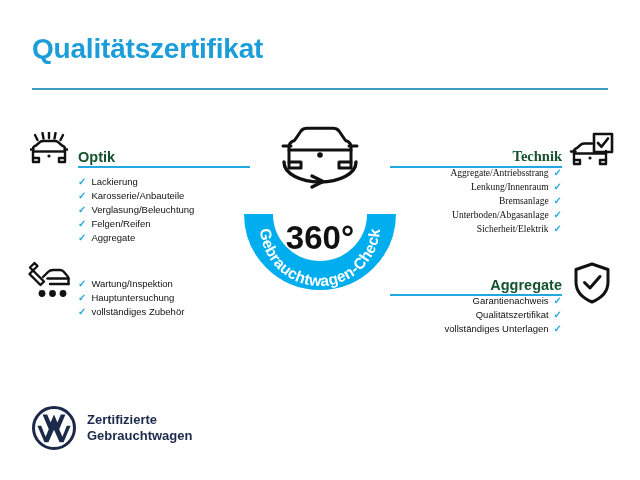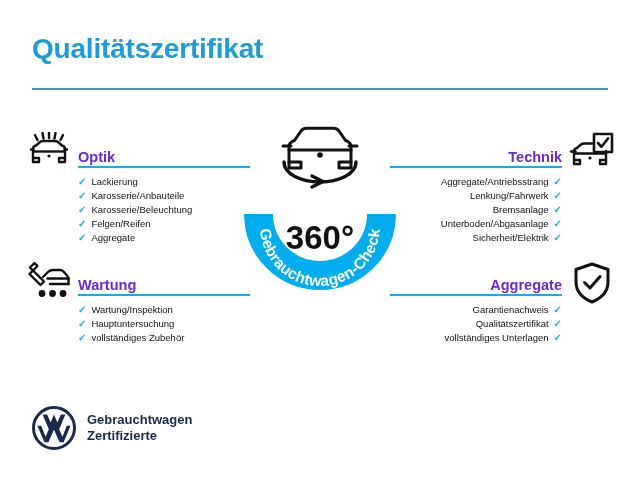--- a/index.html
+++ b/index.html
@@ -50,21 +50,21 @@
   }
   .sec-head {
     position: relative;
     height: 26px;
   }
   .sec-title {
     position: absolute;
     bottom: 1px;
     font-size: 14.5px;
     font-weight: bold;
-    color: #6d28d9;
+    color: #14532d;
     white-space: nowrap;
     text-align: center;
   }
   .sec-rule {
     position: absolute;
     height: 2px;
     background: #22a7e5;
     width: 172px;
   }
   .items {
@@ -92,28 +92,28 @@
   .sec-left .sec-title { left: 0; }
   .sec-left .sec-rule  { left: 0; top: 26px; }
   .sec-left .items     { margin-top: 9px; }
   .sec-left .items li  { justify-content: flex-start; }
   .sec-left .chk       { margin-right: 5px; }
 
   
   .sec-right { text-align: right; }
   .sec-right .sec-title { right: 0; }
   .sec-right .sec-rule  { right: 0; top: 26px; }
-  .sec-right .items     { margin-top: 9px; }
+  .sec-right .items     { }
   .sec-right .items li  { justify-content: flex-end; }
   .sec-right .chk       { margin-left: 5px; }
 
   
   #sec-optik    { left: 78px;  top: 140px; width: 172px; }
   #sec-wartung  { left: 78px;  top: 268px; width: 172px; }
-  #sec-technik  { left: 390px; top: 140px; width: 172px; }
+  #sec-technik  { left: 390px; top: 140px; width: 172px; font-family: Liberation Serif, serif; }
   #sec-garantie { left: 390px; top: 268px; width: 172px; }
 
   
   .quad-icon {
     position: absolute;
     width: 46px;
     height: 42px;
   }
   #icon-optik    { left: 26px;  top: 132px; }
   #icon-wartung  { left: 26px;  top: 260px; }
@@ -226,38 +226,34 @@
       <li>
           <span class="chk">✓</span>
           <span>Lackierung</span>
         </li>
       <li>
           <span class="chk">✓</span>
           <span>Karosserie/Anbauteile</span>
         </li>
       <li>
           <span class="chk">✓</span>
-          <span>Karosserie/Beleuchtung</span>
+          <span>Verglasung/Beleuchtung</span>
         </li>
       <li>
           <span class="chk">✓</span>
           <span>Felgen/Reifen</span>
         </li>
       <li>
           <span class="chk">✓</span>
           <span>Aggregate</span>
         </li>
     </ul>
   </div>
 
   <div class="section sec-left" id="sec-wartung">
-    <div class="sec-head">
-      <div class="sec-title">Wartung</div>
-      <div class="sec-rule"></div>
-    </div>
     <ul class="items">
       <li>
           <span class="chk">✓</span>
           <span>Wartung/Inspektion</span>
         </li>
       <li>
           <span class="chk">✓</span>
           <span>Hauptuntersuchung</span>
         </li>
       <li>
@@ -271,21 +267,21 @@
     <div class="sec-head">
       <div class="sec-title">Technik</div>
       <div class="sec-rule"></div>
     </div>
     <ul class="items">
       <li>
           <span>Aggregate/Antriebsstrang</span>
           <span class="chk">✓</span>
         </li>
       <li>
-          <span>Lenkung/Fahrwerk</span>
+          <span>Lenkung/Innenraum</span>
           <span class="chk">✓</span>
         </li>
       <li>
           <span>Bremsanlage</span>
           <span class="chk">✓</span>
         </li>
       <li>
           <span>Unterboden/Abgasanlage</span>
           <span class="chk">✓</span>
         </li>
@@ -370,18 +366,18 @@
                L5.4 19.8
                L9.2 19.8
                L13.6 30.8
                L16.8 23.2
                L10.6 8.5
                L15.2 8.5
                L18.6 16.5
                Z" fill="#1b2a4b"></path>
     </svg>
     <div class="footer-text">
+      <div>Zertifizierte</div>
       <div>Gebrauchtwagen</div>
-      <div>Zertifizierte</div>
     </div>
   </div>
 
 </div>
 
 </body></html>

